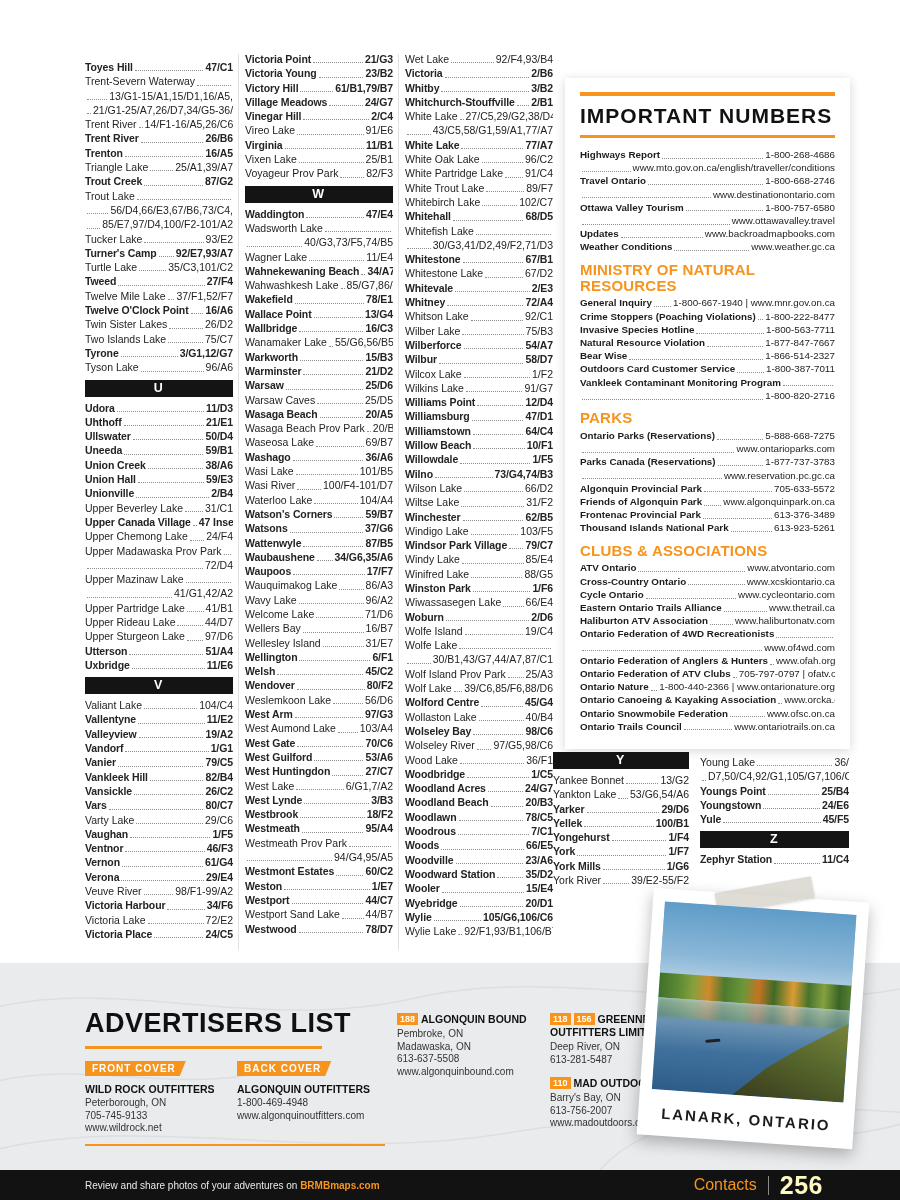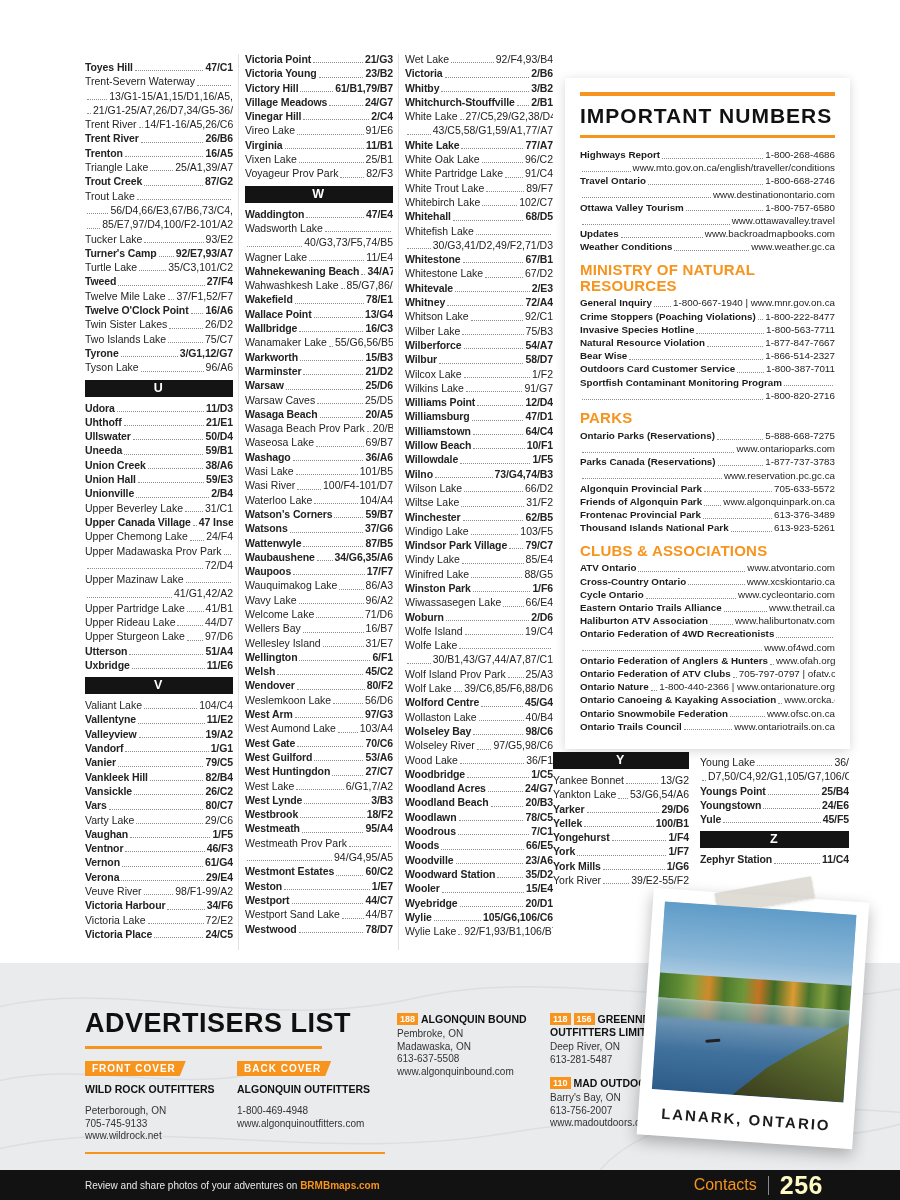--- a/index.html
+++ b/index.html
@@ -45,21 +45,21 @@
 
   
   .adv-left{position:absolute;left:85px;top:1008px;width:300px;z-index:2;}
   .adv-title{font-size:27px;font-weight:900;letter-spacing:.5px;color:#101010;margin:0;}
   .adv-rule{height:3px;background:var(--orange);width:237px;margin-top:7px;}
   .cover-row{display:flex;gap:4px;margin-top:9px;}
   .cover-col{width:148px;}
   .cover-badge{display:inline-block;background:var(--orange);color:#fff;font-weight:800;
                font-size:10px;letter-spacing:1px;padding:2px 10px 2px 7px;
                clip-path:polygon(0 0,100% 0,calc(100% - 6px) 100%,0 100%);}
-  .cover-name{font-weight:800;font-size:10.5px;margin:7px 0 10px;color:#111;}
+  .cover-name{font-weight:800;font-size:10.5px;margin:7px 0 2px;color:#111;}
   .cover-line,.lline{font-size:10px;line-height:12.6px;color:#333;}
   .adv-bottom-rule{height:2px;background:var(--orange);width:300px;margin-top:9px;}
   .adv-col{position:absolute;top:1013px;z-index:2;}
   #adv-col-1{left:397px;width:150px;}
   #adv-col-2{left:550px;width:152px;}
   .listing{margin-bottom:11px;}
   .lhead{font-weight:800;font-size:10.5px;line-height:13px;color:#111;margin-bottom:2px;}
   .numbadge{display:inline-block;background:var(--orange);color:#fff;font-weight:800;
             font-size:9px;line-height:12px;padding:0 3px;margin-right:3px;vertical-align:1px;}
 
@@ -1153,21 +1153,21 @@
           <span class="pn">Bear Wise</span>
           <span class="ld"></span>
           <span class="prf">1-866-514-2327</span>
         </div>
         <div class="prow">
           <span class="pn">Outdoors Card Customer Service</span>
           <span class="ld"></span>
           <span class="prf">1-800-387-7011</span>
         </div>
         <div class="prow">
-          <span class="pn">Sportfish Contaminant Monitoring Program</span>
+          <span class="pn">Vankleek Contaminant Monitoring Program</span>
           <span class="ld"></span>
           <span class="prf"></span>
         </div>
         <div class="prow cont">
           <span class="ld"></span>
           <span class="prf">1-800-820-2716</span>
         </div>
         <div class="ph">PARKS</div>
         <div class="prow">
           <span class="pn">Ontario Parks (Reservations)</span>

